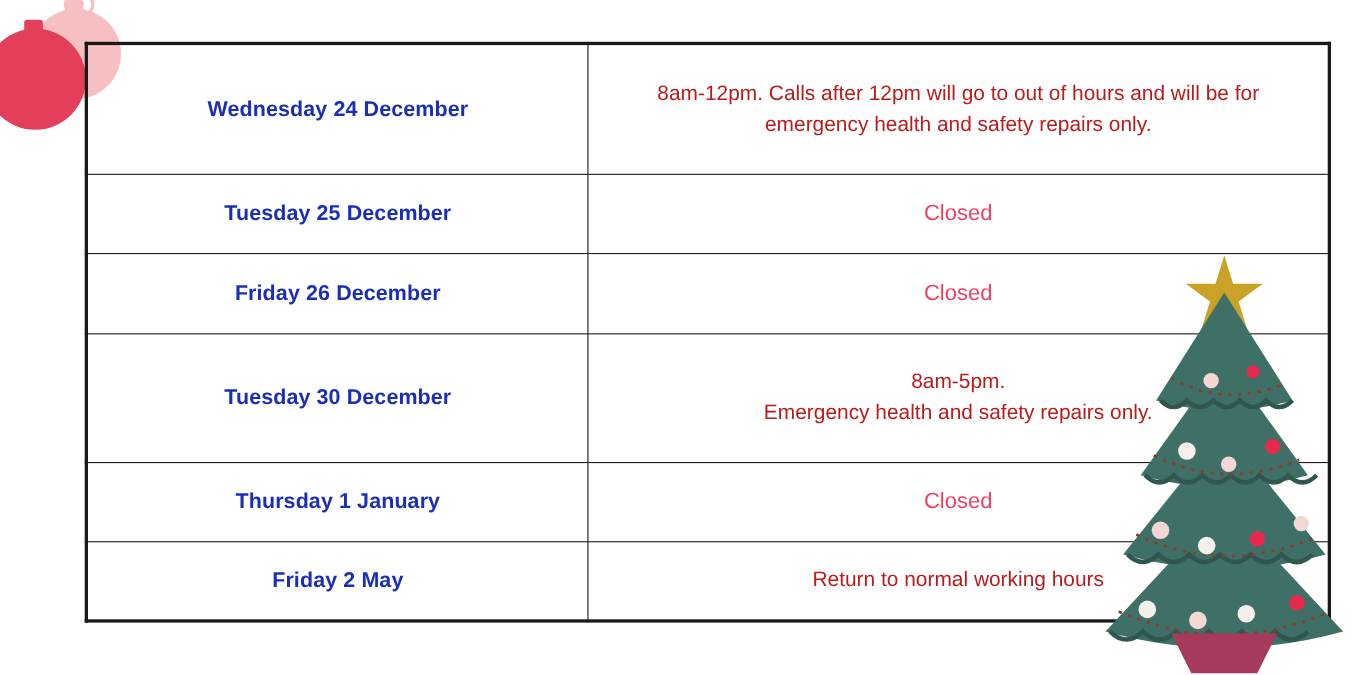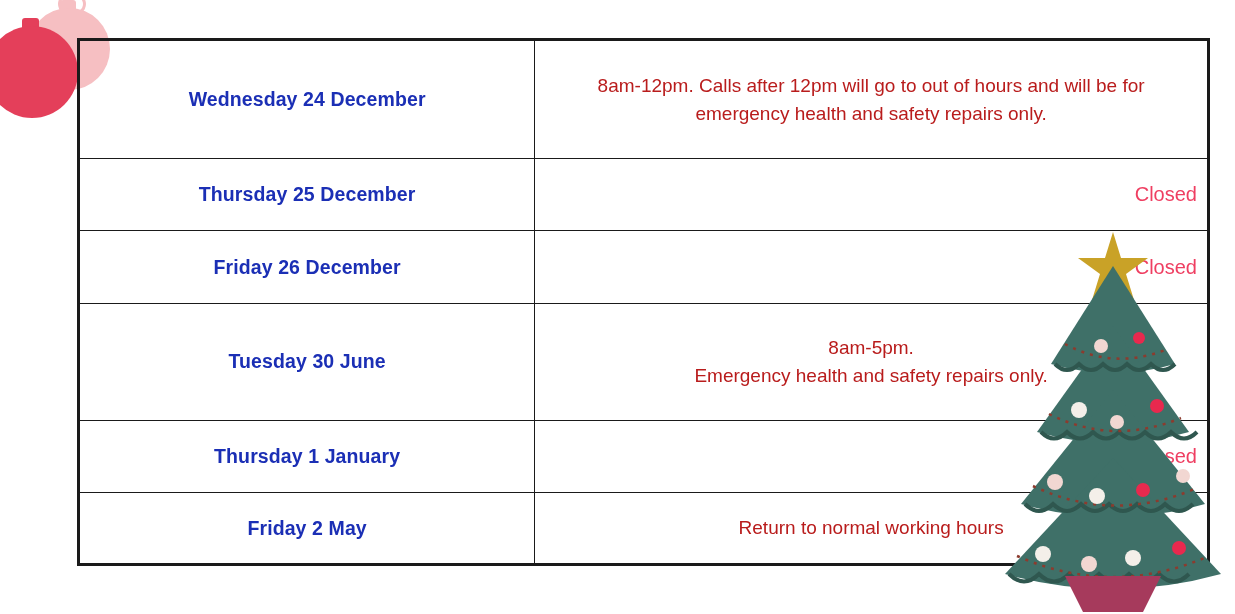--- a/index.html
+++ b/index.html
@@ -110,21 +110,20 @@
   }
   td.detail {
     width: 60%;
     color: #b91c1c;
     font-size: 19px;
     line-height: 1.45;
   }
   td.detail.closed {
     color: #ef3e61;
     font-size: 20px;
-    text-align: right;
   }
   td.detail .line {
     display: block;
   }
 
   
   .tree {
     position: absolute;
     right: 2px;
     bottom: 0px;
@@ -148,33 +147,33 @@
   <table class="schedule">
     <tbody>
         <tr>
           <td class="day">Wednesday 24 December</td>
           <td class="detail">
             <span class="line">8am-12pm. Calls after 12pm will go to out of hours and will be for</span>
             <span class="line">emergency health and safety repairs only.</span>
           </td>
         </tr>
         <tr>
-          <td class="day">Thursday 25 December</td>
+          <td class="day">Tuesday 25 December</td>
           <td class="detail closed">
             <span class="line">Closed</span>
           </td>
         </tr>
         <tr>
           <td class="day">Friday 26 December</td>
           <td class="detail closed">
             <span class="line">Closed</span>
           </td>
         </tr>
         <tr>
-          <td class="day">Tuesday 30 June</td>
+          <td class="day">Tuesday 30 December</td>
           <td class="detail">
             <span class="line">8am-5pm.</span>
             <span class="line">Emergency health and safety repairs only.</span>
           </td>
         </tr>
         <tr>
           <td class="day">Thursday 1 January</td>
           <td class="detail closed">
             <span class="line">Closed</span>
           </td>

